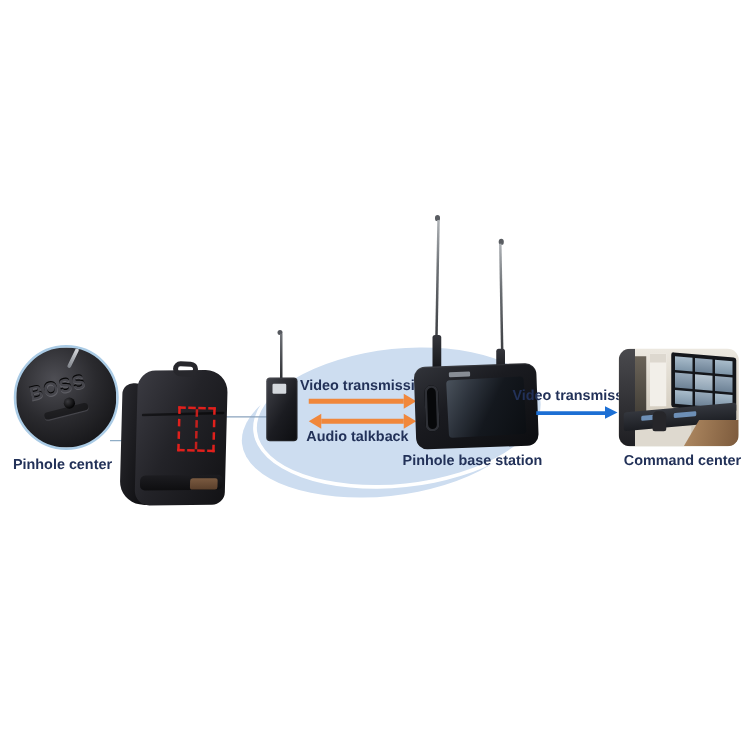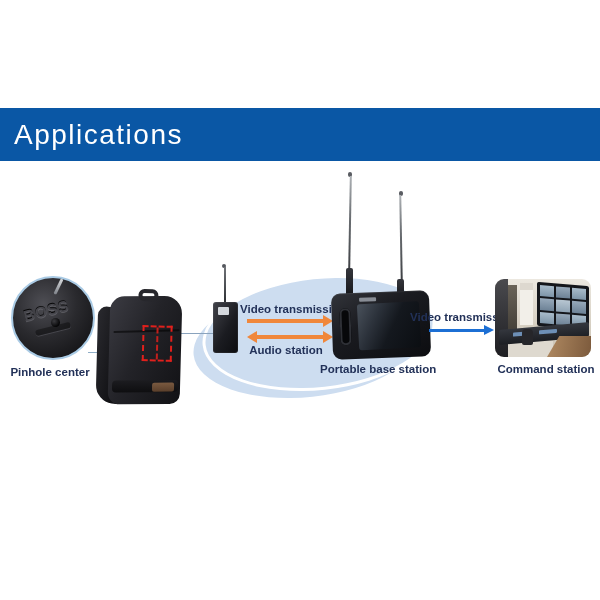--- a/index.html
+++ b/index.html
@@ -141,23 +141,20 @@
              background:linear-gradient(100deg,#b08a62,#7c5a3c);
              clip-path:polygon(0 100%, 28% 0, 100% 0, 100% 100%); }
   .cc-chair { position:absolute; left:27px; top:50px; width:11px; height:16px;
               background:#26262a; border-radius:4px 4px 2px 2px; }
 </style>
 </head>
 <body>
 
 <div class="slide">
 
-  <div class="header">
-    <div class="title">Applications</div>
-  </div>
 
   <div class="ellipse ellipse-back"></div>
   <div class="ellipse ellipse-front"></div>
 
   <div class="thinline" id="line-circle-bag"></div>
   <div class="thinline" id="line-bag-tx"></div>
 
   <div class="closeup">
     <div class="wire"></div>
     <div class="boss">BOSS</div>
@@ -179,35 +176,35 @@
   </div>
 
   <div class="tx-tip"></div>
   <div class="tx-ant"></div>
   <div class="tx-body"></div>
   <div class="tx-plate"></div>
 
   <div class="lbl" id="lbl-video-up">Video transmission</div>
   <div class="arrow right" id="arr-video"></div>
   <div class="arrow right left" id="arr-audio"></div>
-  <div class="lbl" id="lbl-audio">Audio station</div>
+  <div class="lbl" id="lbl-audio">Audio talkback</div>
 
   <div class="bs-tip" id="bs-tip-l"></div>
   <div class="bs-whip" id="bs-whip-l"></div>
   <div class="bs-ant-base" id="bs-base-l"></div>
   <div class="bs-tip" id="bs-tip-r"></div>
   <div class="bs-whip" id="bs-whip-r"></div>
   <div class="bs-ant-base" id="bs-base-r"></div>
   <div class="bs-body">
     <div class="bs-handle"></div>
     <div class="bs-logo"></div>
     <div class="bs-dot"></div>
     <div class="bs-screen"></div>
   </div>
-  <div class="lbl" id="lbl-station">Portable base station</div>
+  <div class="lbl" id="lbl-station">Pinhole base station</div>
 
   <div class="lbl" id="lbl-video-right">Video transmission</div>
   <div class="arrow-blue" id="arr-blue"></div>
 
   <div class="cc">
     <div class="cc-floor"></div>
     <div class="cc-rack"></div>
     <div class="cc-rack2"></div>
     <div class="cc-pillar"></div>
     <div class="cc-wall">
@@ -223,15 +220,15 @@
         <div class="cc-cell"></div>
       </div>
     </div>
     <div class="cc-desk">
       <div class="cc-desk-screen s1"></div>
       <div class="cc-desk-screen s2"></div>
     </div>
     <div class="cc-chair"></div>
     <div class="cc-wood"></div>
   </div>
-  <div class="lbl" id="lbl-command">Command station</div>
+  <div class="lbl" id="lbl-command">Command center</div>
 
 </div>
 
 </body></html>

